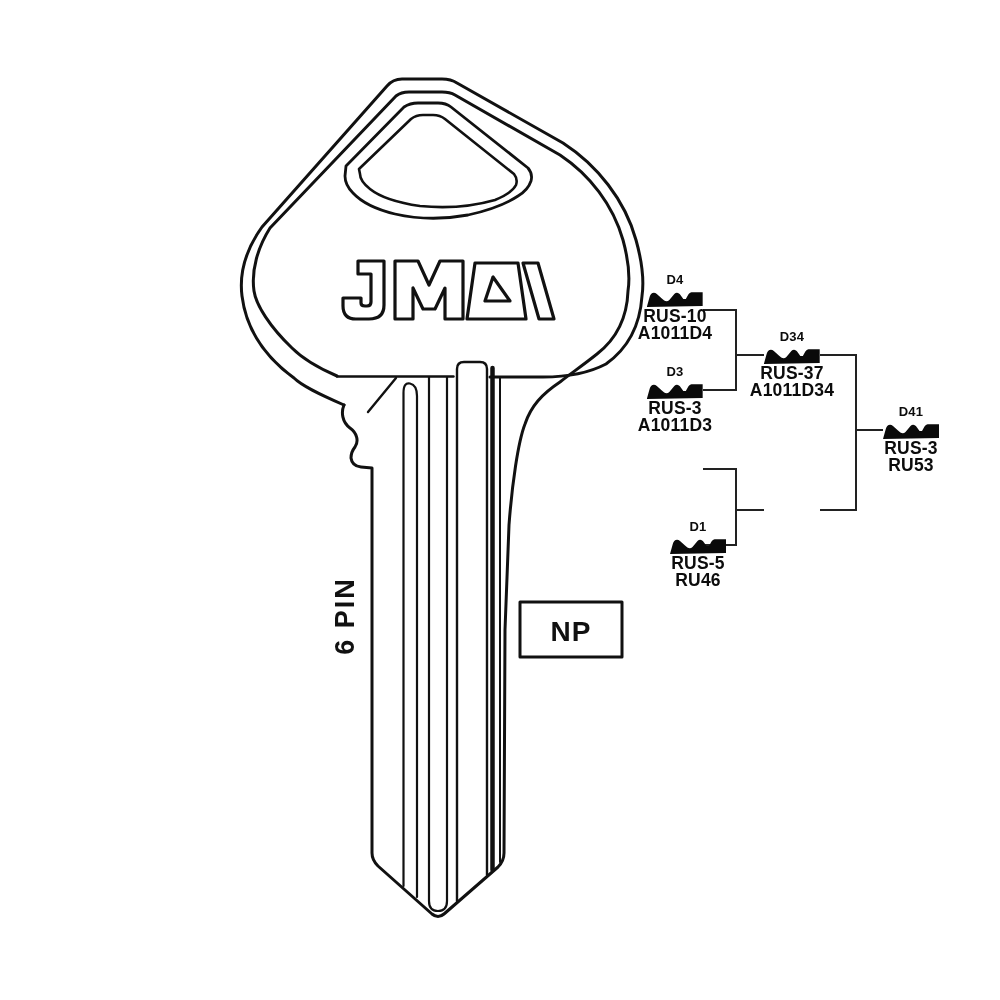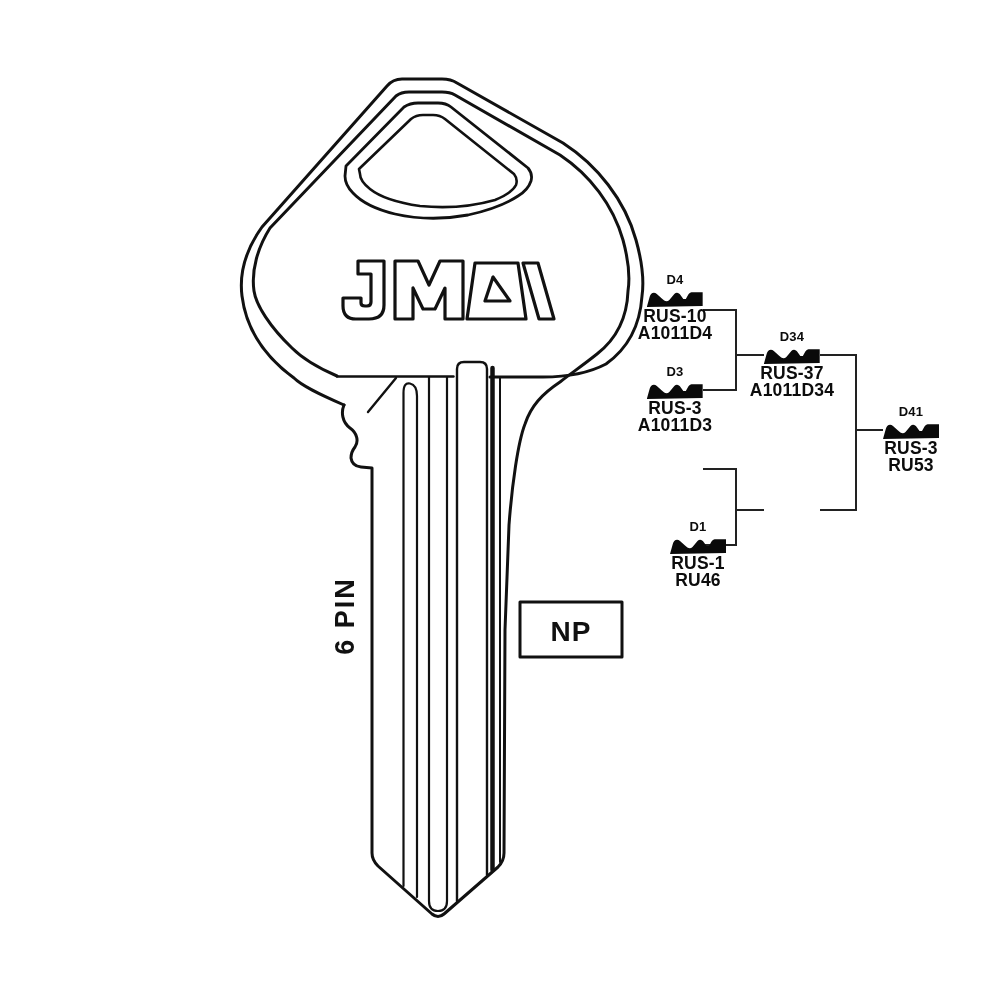--- a/index.html
+++ b/index.html
@@ -153,21 +153,21 @@
     <div class="name">RUS-3</div>
     <div class="name">A1011D3</div>
   </div>
 
 
   <div class="node" style="left:698px;top:520px">
     <div class="dlabel">D1</div>
     <svg class="profile" width="56" height="20" viewBox="0 0 56 20">
       <path fill="#0a0a0a" d="M0,19 L2.5,10 C3.5,5 7,3.5 10,6 L15,10.5 C17.5,13 20,14.5 22.5,12 L27.5,6 C29.5,3.8 32,4.2 34,7.5 L36.5,11 L39,11 L41.5,6.5 C42.5,4.8 44,4.2 46,4.2 L56,4.2 L56,18 Z"></path>
     </svg>
-    <div class="name">RUS-1</div>
+    <div class="name">RUS-5</div>
     <div class="name">RU46</div>
   </div>
 
   <div class="node" style="left:792px;top:330px">
     <div class="dlabel">D34</div>
     <svg class="profile" width="56" height="20" viewBox="0 0 56 20">
       <path fill="#0a0a0a" d="M0,19 L2.5,10 C3.5,5 7,3.5 10,6 L15,10.5 C17.5,13 20,14.5 22.5,12 L27.5,6 C29.5,3.8 32,4.2 34,7.5 L36.5,11 L39,11 L41.5,6.5 C42.5,4.8 44,4.2 46,4.2 L56,4.2 L56,18 Z"></path>
     </svg>
     <div class="name">RUS-37</div>
     <div class="name">A1011D34</div>

